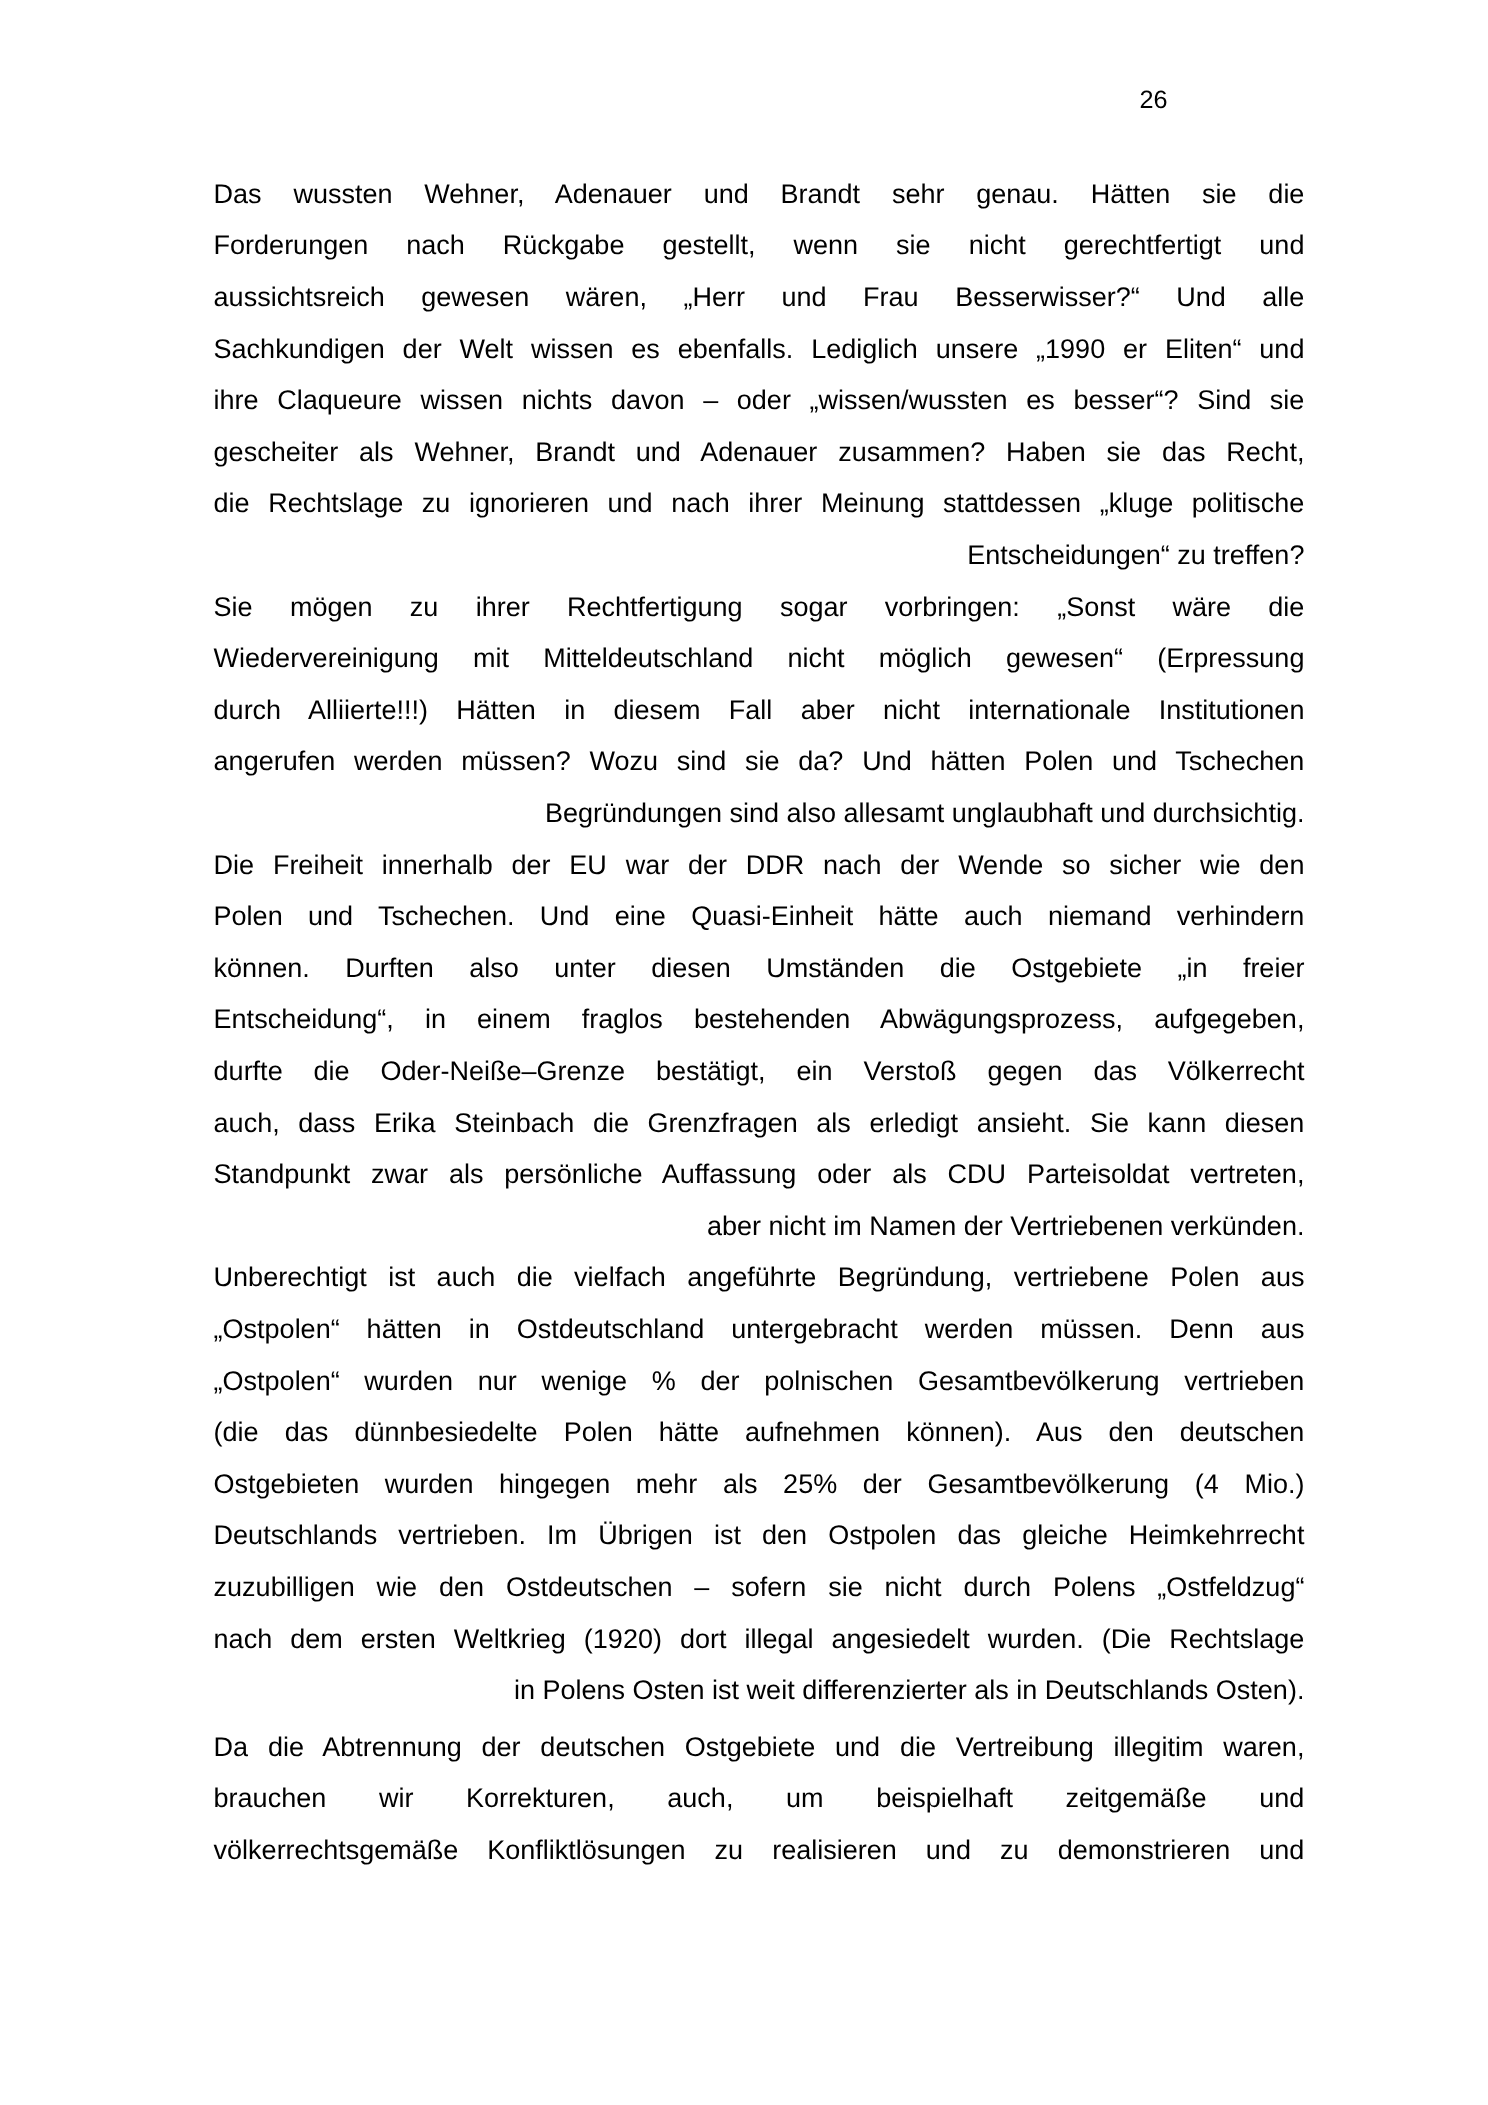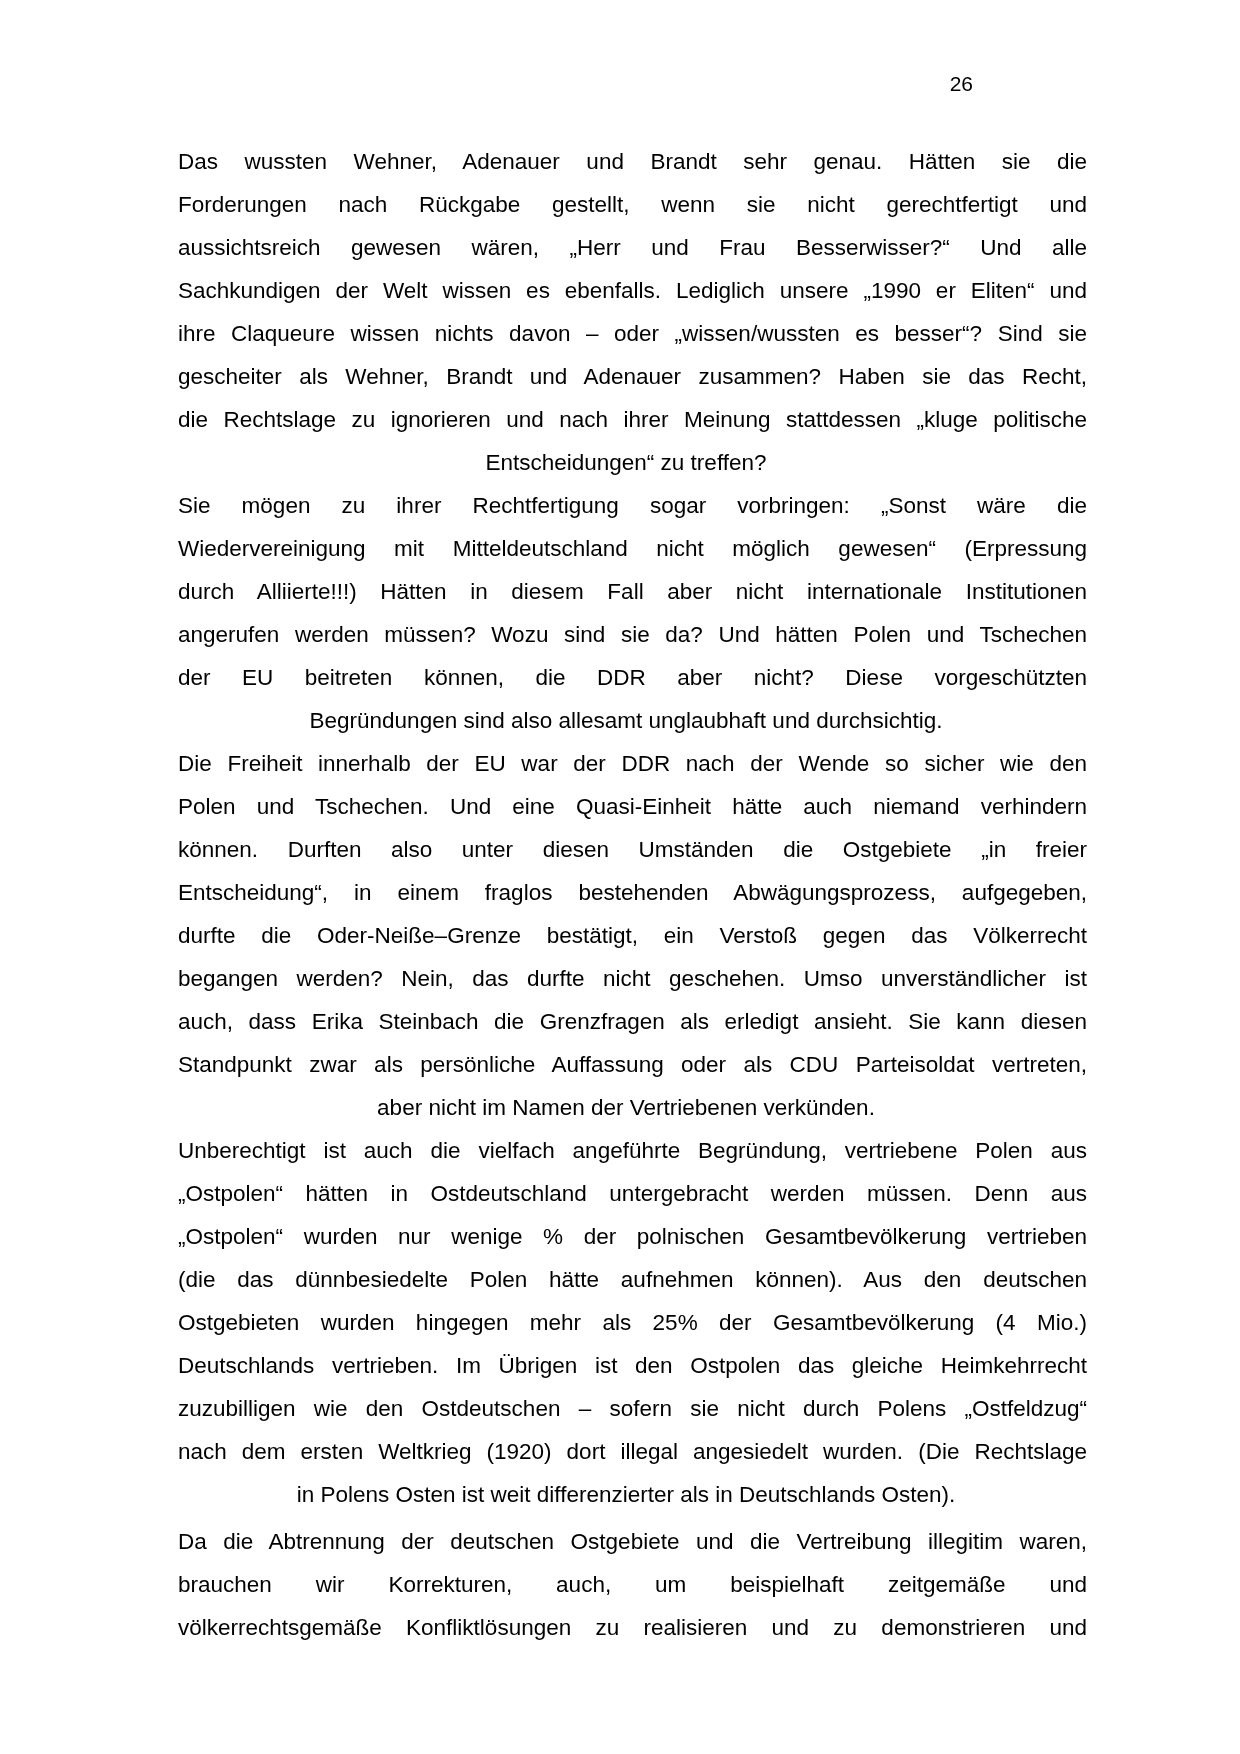--- a/index.html
+++ b/index.html
@@ -3,48 +3,46 @@
 <meta charset="utf-8">
 <style>
   html, body { margin: 0; padding: 0; background: #ffffff; }
   body { width: 1240px; height: 1754px; position: relative; overflow: hidden; }
   .page { position: absolute; left: 0; top: 0; width: 1128px; height: 1754px; background: #fff; color: #000;
     font-family: "Liberation Sans", sans-serif; }
   .page-number { position: absolute; right: 155px; top: 72px; font-size: 21px; }
   .body-text { position: absolute; left: 165px; top: 140px; width: 922px; }
   .line { height: 43px; line-height: 43px; font-size: 22.5px; white-space: nowrap; }
   .just { text-align: justify; text-align-last: justify; margin-left: 13px; }
-  .left { text-align: center; }
+  .left { text-align: right; }
 </style>
 </head>
 <body>
 
 <div class="page">
   <div class="page-number">26</div>
   <div class="body-text" id="body-text">
       <div class="line just">  Das wussten Wehner, Adenauer und  Brandt sehr genau. Hätten sie  die</div>
       <div class="line just">Forderungen nach Rückgabe gestellt, wenn sie nicht gerechtfertigt und</div>
       <div class="line just">aussichtsreich gewesen wären, „Herr und Frau Besserwisser?“ Und alle</div>
       <div class="line just">Sachkundigen der Welt wissen es ebenfalls. Lediglich unsere  „1990 er Eliten“ und</div>
       <div class="line just">ihre Claqueure wissen nichts davon – oder „wissen/wussten es besser“? Sind sie</div>
       <div class="line just">gescheiter als Wehner, Brandt und Adenauer zusammen? Haben sie das Recht,</div>
       <div class="line just">die Rechtslage zu ignorieren und nach ihrer Meinung stattdessen „kluge politische</div>
       <div class="line left">Entscheidungen“ zu treffen?</div>
       <div class="line just">Sie mögen zu ihrer Rechtfertigung sogar  vorbringen: „Sonst wäre die</div>
       <div class="line just">Wiedervereinigung mit Mitteldeutschland nicht möglich gewesen“ (Erpressung</div>
       <div class="line just">durch Alliierte!!!)   Hätten in diesem Fall aber  nicht internationale Institutionen</div>
       <div class="line just">angerufen werden müssen? Wozu sind sie da?  Und hätten Polen und Tschechen</div>
-      <div class="line just">der EU beitreten können, die DDR aber nicht? Diese vorgeschützten</div>
       <div class="line left">Begründungen sind also allesamt unglaubhaft und durchsichtig.</div>
       <div class="line just"> Die Freiheit innerhalb der EU war der DDR nach der Wende so sicher wie den</div>
       <div class="line just">Polen und Tschechen. Und eine Quasi-Einheit hätte auch niemand verhindern</div>
       <div class="line just">können. Durften also unter diesen Umständen die Ostgebiete „in freier</div>
       <div class="line just">Entscheidung“, in einem fraglos bestehenden Abwägungsprozess, aufgegeben,</div>
       <div class="line just">durfte die Oder-Neiße–Grenze  bestätigt, ein Verstoß gegen das Völkerrecht</div>
-      <div class="line just">begangen werden? Nein, das durfte nicht geschehen. Umso unverständlicher ist</div>
       <div class="line just">auch, dass Erika Steinbach die Grenzfragen als erledigt ansieht. Sie kann diesen</div>
       <div class="line just">Standpunkt zwar als persönliche Auffassung oder als CDU Parteisoldat vertreten,</div>
       <div class="line left">aber nicht im Namen der Vertriebenen verkünden.</div>
       <div class="line just">Unberechtigt ist auch die vielfach angeführte Begründung, vertriebene Polen aus</div>
       <div class="line just">„Ostpolen“  hätten in Ostdeutschland untergebracht werden müssen. Denn aus</div>
       <div class="line just">„Ostpolen“ wurden nur wenige % der polnischen Gesamtbevölkerung vertrieben</div>
       <div class="line just">(die das dünnbesiedelte Polen hätte aufnehmen können). Aus den deutschen</div>
       <div class="line just">Ostgebieten wurden hingegen mehr als 25% der Gesamtbevölkerung (4 Mio.)</div>
       <div class="line just">Deutschlands vertrieben. Im Übrigen ist den Ostpolen das gleiche Heimkehrrecht</div>
       <div class="line just">zuzubilligen wie den Ostdeutschen – sofern sie nicht durch Polens „Ostfeldzug“</div>

